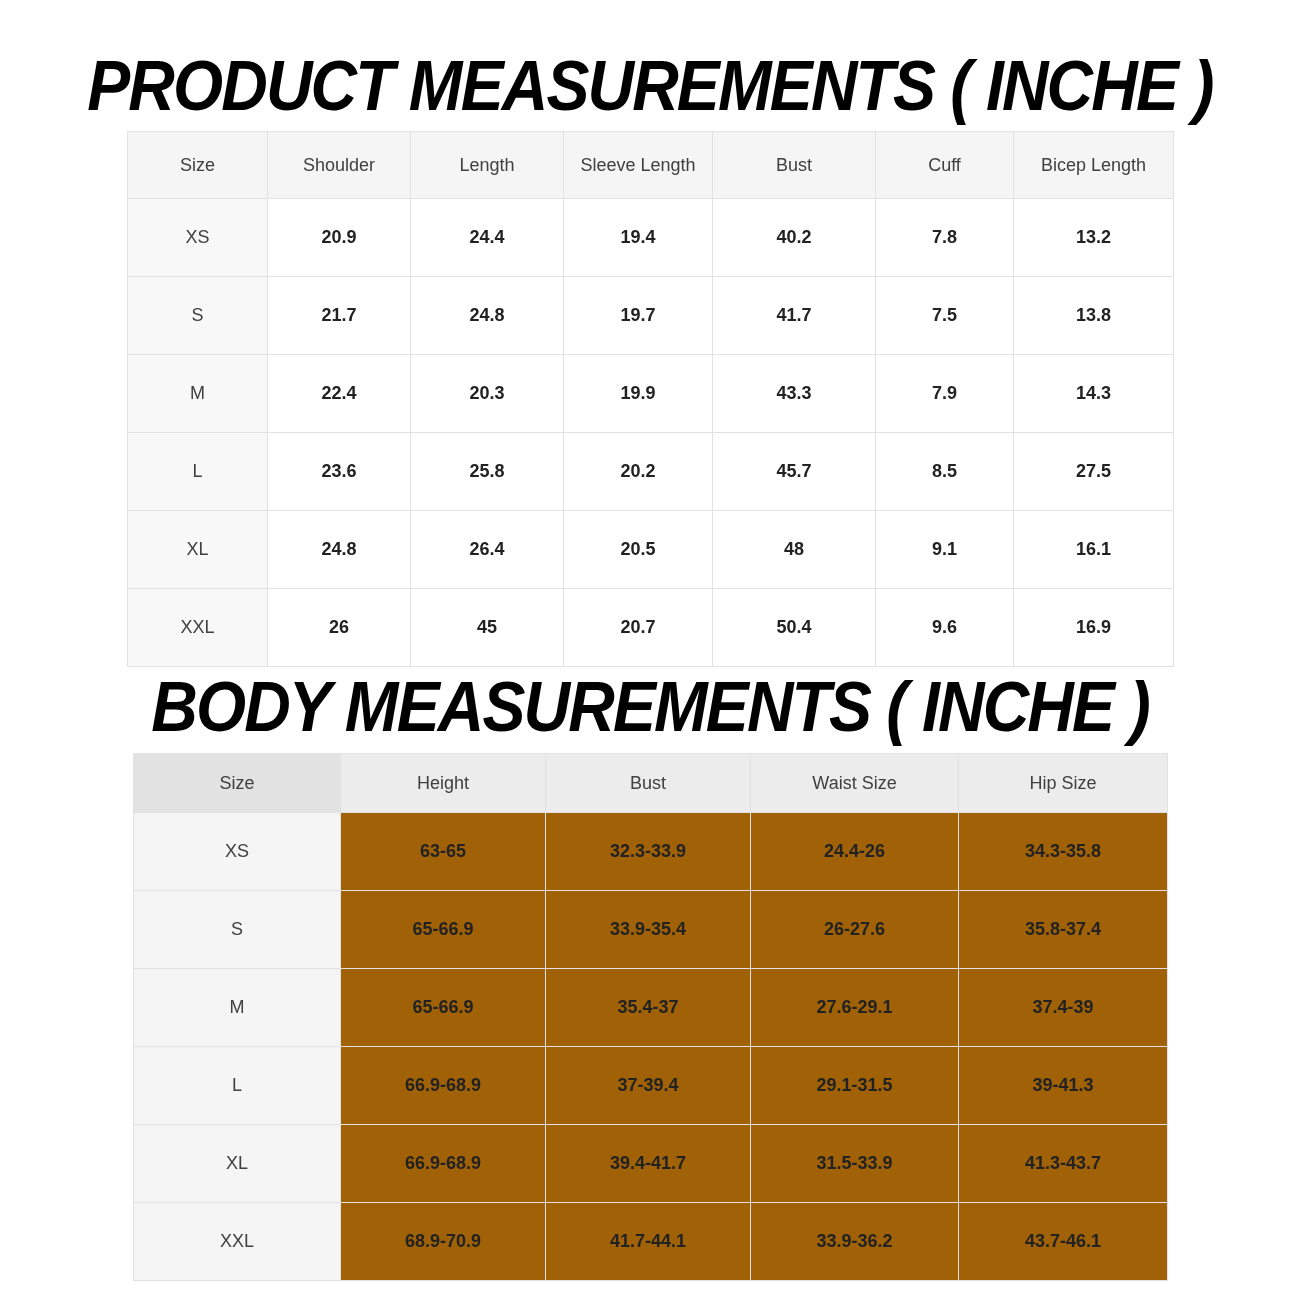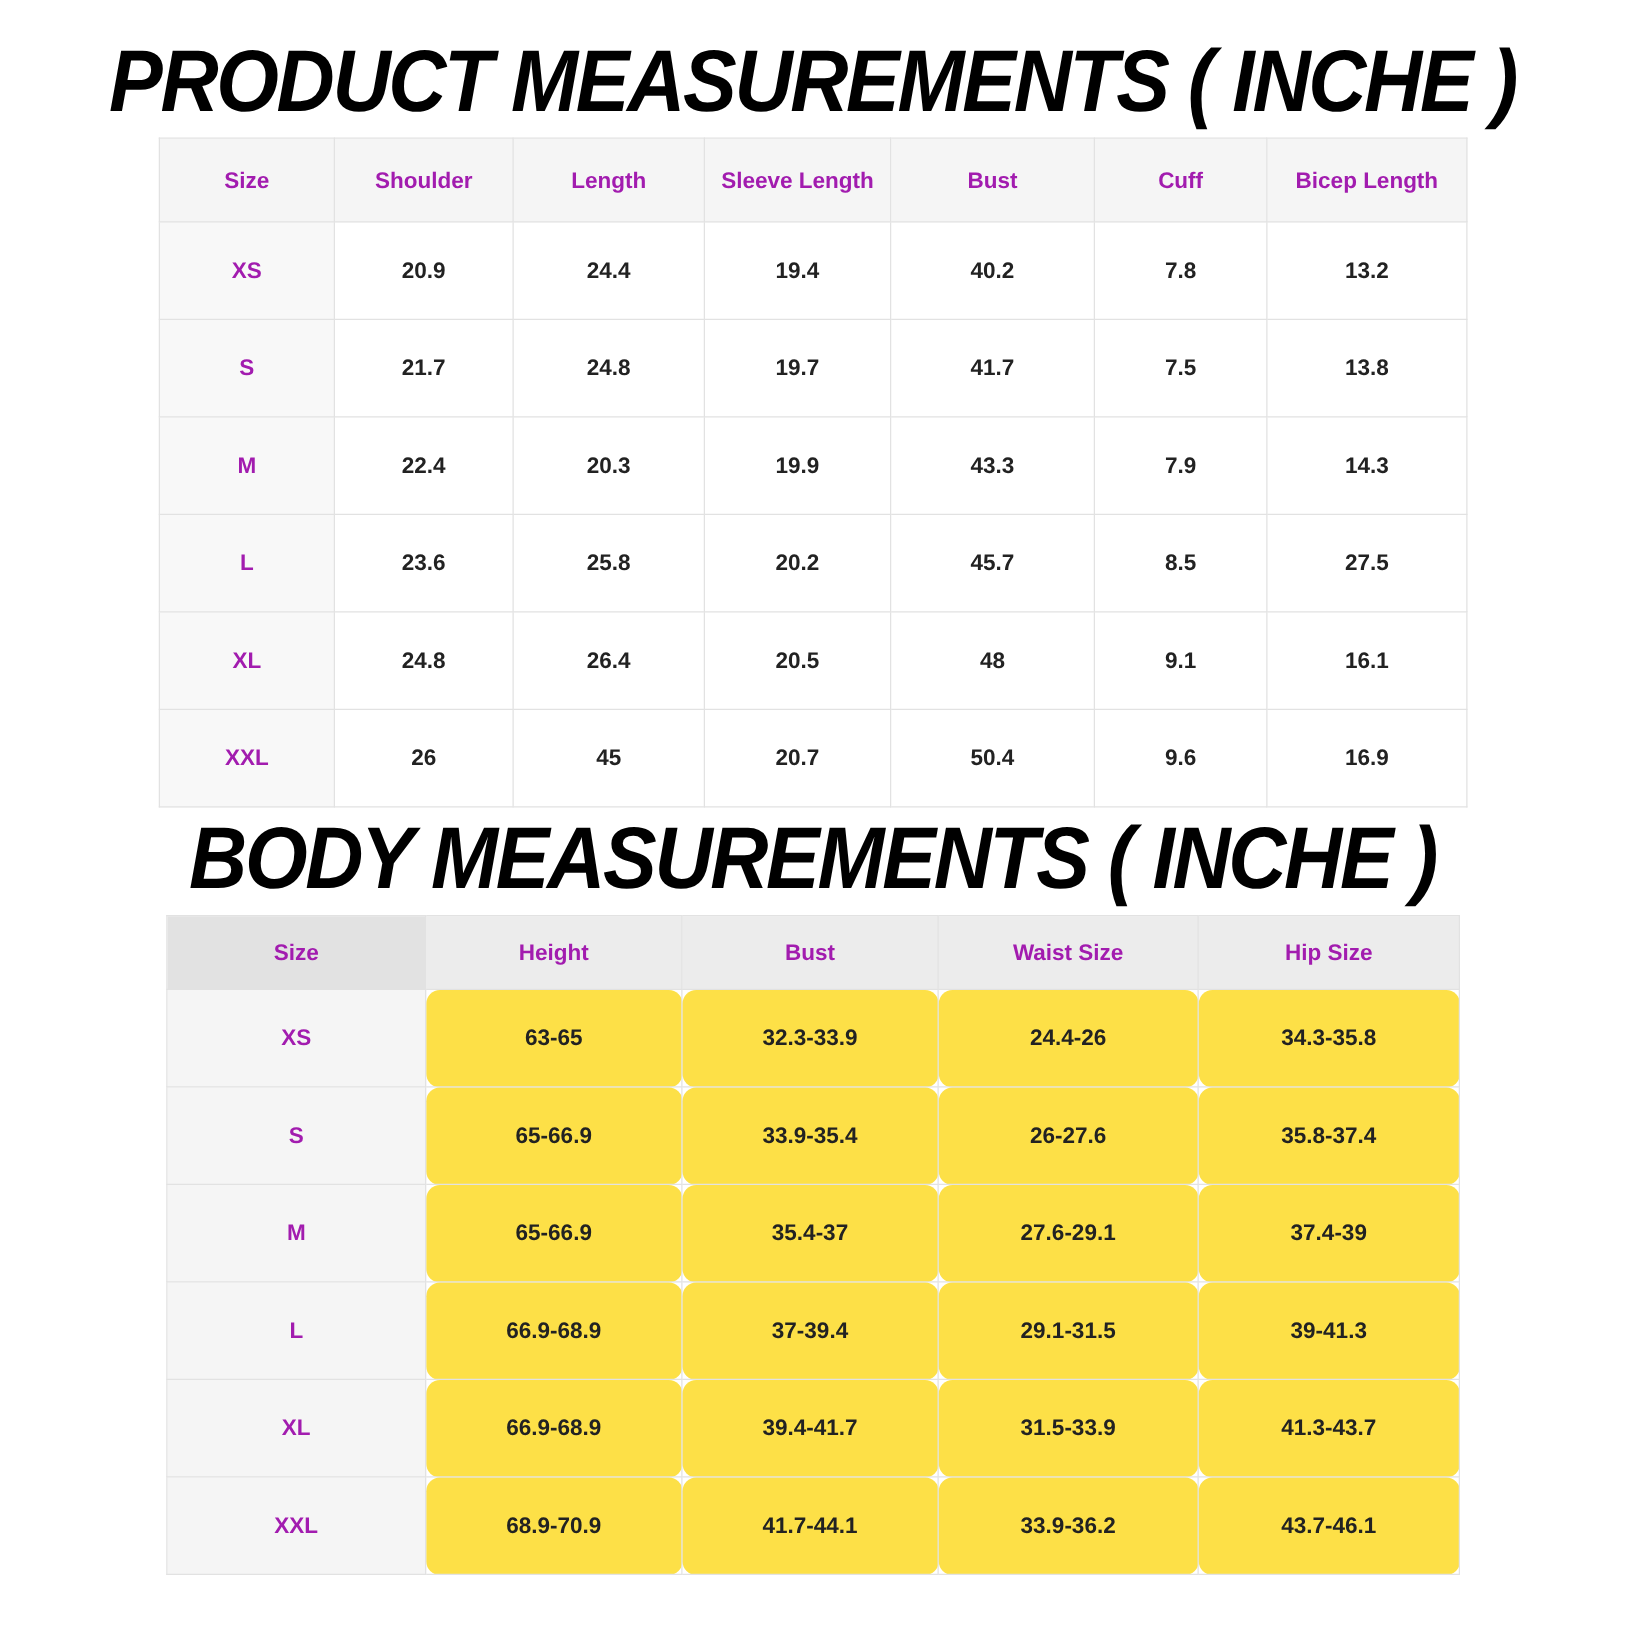--- a/index.html
+++ b/index.html
@@ -8,20 +8,21 @@
     background: #ffffff;
     width: 1300px;
     height: 1300px;
     font-family: "Liberation Sans", sans-serif;
     overflow: hidden;
   }
   .page {
     width: 1300px;
     height: 960px;
     background: #ffffff;
+    margin-top: 21px;
   }
   .chart-title {
     margin: 0;
     padding: 0;
     text-align: center;
     font-size: 70px;
     line-height: 77px;
     font-weight: bold;
     font-style: italic;
     color: #000000;
@@ -36,21 +37,21 @@
     border-collapse: collapse;
     table-layout: fixed;
   }
   th, td {
     border: 1px solid #e2e2e2;
     text-align: center;
     vertical-align: middle;
     font-size: 18px;
     padding: 0;
   }
-  th { font-weight: bold; color: #a21caf; }
+  th { font-weight: normal; color: #404040; }
   td { font-weight: bold; color: #222222; }
 
   
   .t1 {
     width: 1046px;
     margin: 6px 0 0 127px;
   }
   .t1 thead tr { height: 67px; }
   .t1 tbody tr { height: 78px; }
   .t1 thead th { background: #f5f5f5; }
@@ -60,21 +61,21 @@
   
   .t2 {
     width: 1034px;
     margin: 7px 0 0 133px;
   }
   .t2 thead tr { height: 59px; }
   .t2 tbody tr { height: 78px; }
   .t2 thead th { background: #ececec; }
   .t2 thead th.size-head { background: #e2e2e2; }
   .t2 tbody th { background: #f5f5f5; }
-  .t2 tbody td { background: #fde047; border-radius: 11px; }
+  .t2 tbody td { background: #a16207; }
 </style>
 </head>
 <body>
 
 <div class="page">
 
   <h1 class="chart-title title-1">PRODUCT MEASUREMENTS ( INCHE )</h1>
 
   <table class="t1">
     <colgroup>

